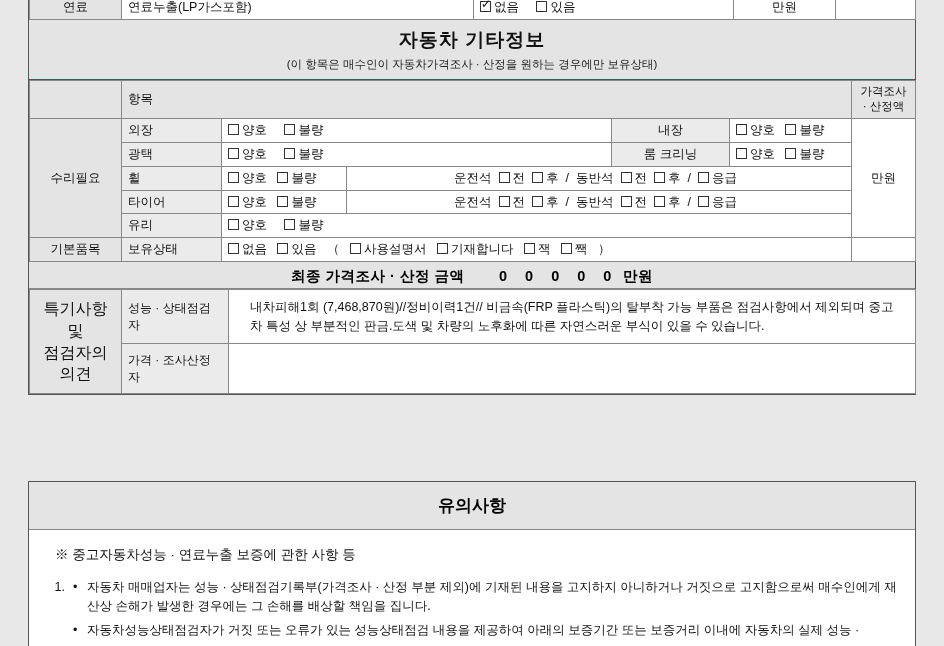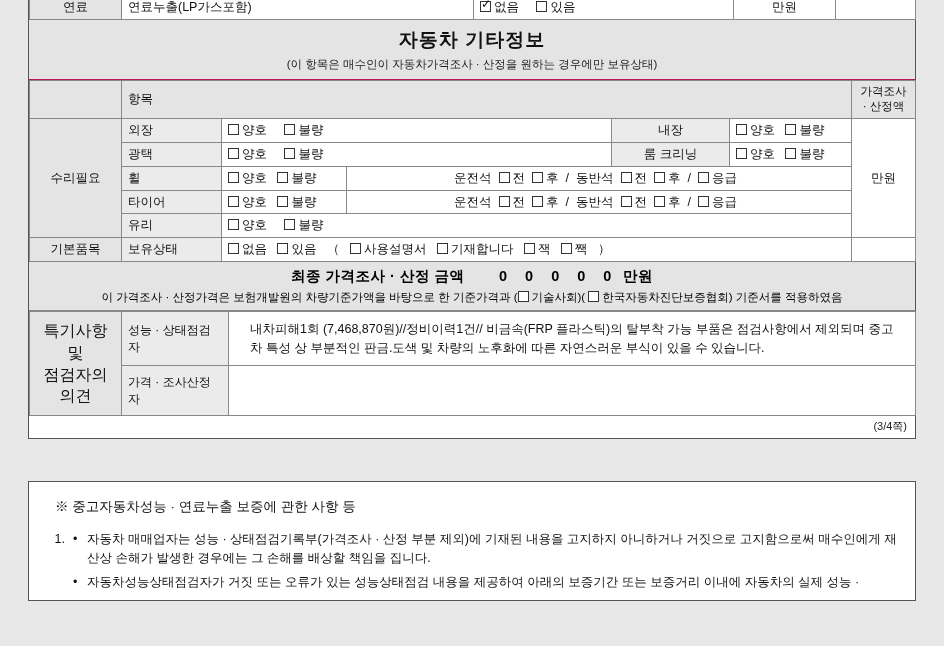--- a/index.html
+++ b/index.html
@@ -191,23 +191,20 @@
       <td class="cell">&nbsp;</td>
     </tr>
   </tbody>
     </table>
 
   <div class="shade" style="border-bottom:1px solid #888;">
     <div class="mid-title">
       <span>최종 가격조사 · 산정 금액</span>
       <span class="mid-digits" style="margin-left:30px">0 0 0 0 0</span>
       <span>만원</span>
-    </div>
-    <div class="mid-note">
-      <span>이 가격조사 · 산정가격은 보험개발원의 차량기준가액을 바탕으로 한 기준가격과 (</span><span class="cb"></span><span>기술사회</span><span>)(</span><span class="cb" style="margin-left:3px"></span><span>한국자동차진단보증협회</span><span>) 기준서를 적용하였음</span>
     </div>
   </div>
 
   <table>
     <colgroup>
         <col style="width:92px">
         <col style="width:107px">
         <col style="width:687px">
       </colgroup>
     <tbody>
@@ -219,24 +216,24 @@
       <td class="memo">내차피해1회 (7,468,870원)//정비이력1건// 비금속(FRP 플라스틱)의 탈부착 가능 부품은 점검사항에서 제외되며 중고차 특성 상 부분적인 판금.도색 및 차량의 노후화에 따른 자연스러운 부식이 있을 수 있습니다.</td>
     </tr>
     <tr>
       <td class="cell shade2" style="white-space:pre-line; font-size:12px; height:50px">가격 · 조사산정
 자</td>
       <td class="memo"></td>
     </tr>
   </tbody>
     </table>
 
-  <div class="pagemark">(3/4쪽)</div>
 </div>
 
 <div class="page" id="doc-b">
+  <div class="notice-head">유의사항</div>
   <div class="notice-body">
     <div class="notice-sub">※ 중고자동차성능 · 연료누출 보증에 관한 사항 등</div>
     <div class="n-item">
       <div class="n-num">1.</div>
       <div class="n-bulletwrap">
         <div class="n-bullet">
           <div class="n-dot">•</div>
           <div class="n-txt">자동차 매매업자는 성능 · 상태점검기록부(가격조사 · 산정 부분 제외)에 기재된 내용을 고지하지 아니하거나 거짓으로 고지함으로써 매수인에게 재산상 손해가 발생한 경우에는 그 손해를 배상할 책임을 집니다.</div>
         </div>
         <div class="n-bullet">

